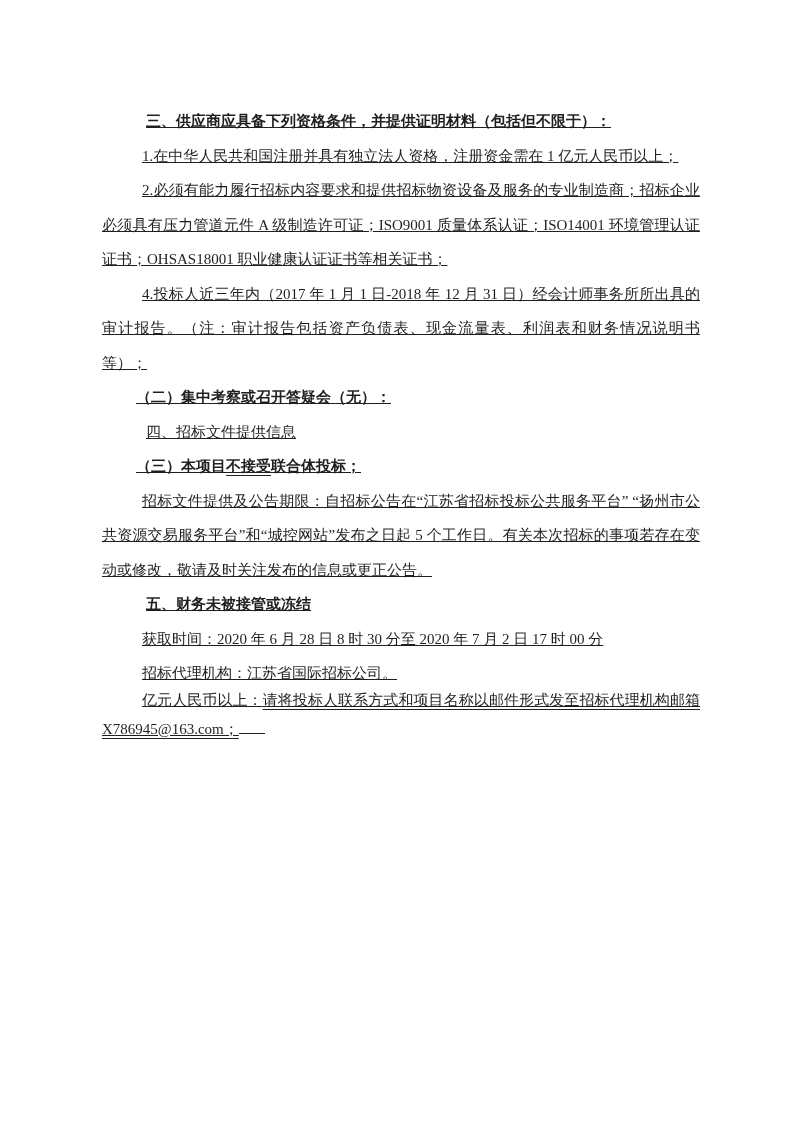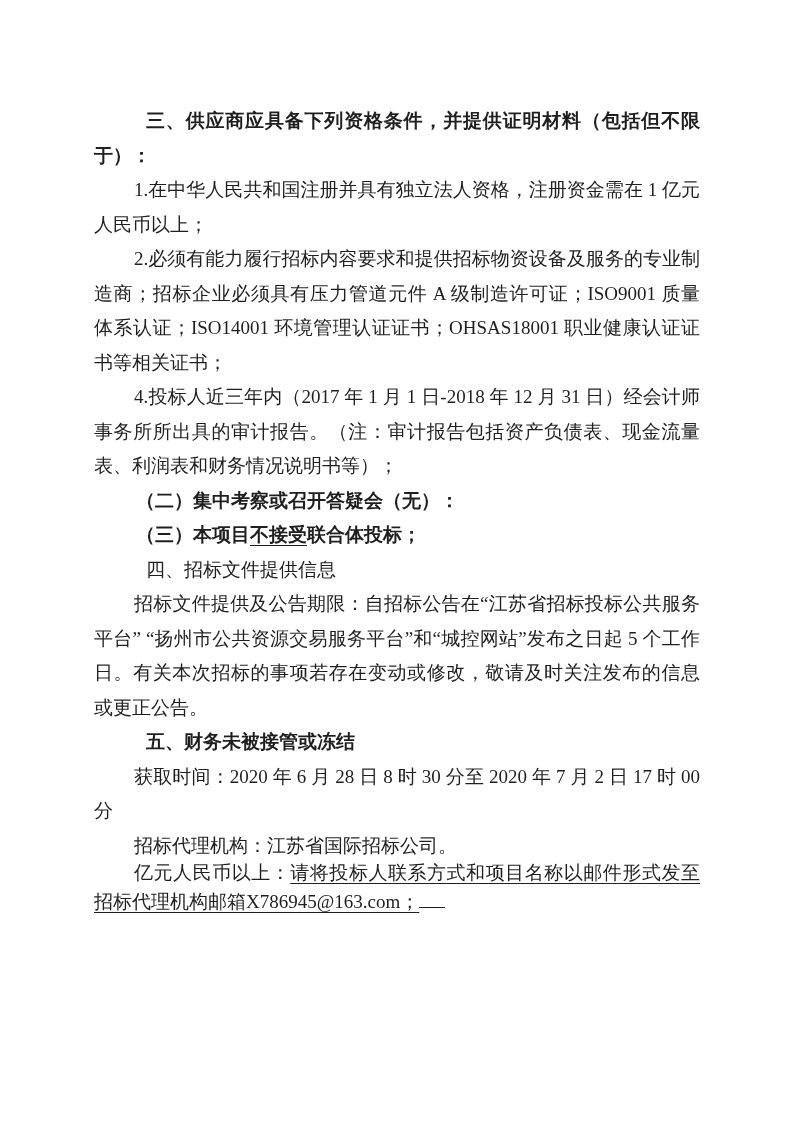--- a/index.html
+++ b/index.html
@@ -14,32 +14,33 @@
     background: #ffffff;
     overflow: hidden;
     font-family: "Liberation Serif", "DejaVu Serif", serif;
   }
   .content {
     position: absolute;
     left: 94px;
     top: 104px;
     width: 606px;
     color: #1f1f1f;
-    font-size: 19px;
+    font-size: 15px;
+    text-decoration: underline;
   }
   .para {
     margin: 0;
     line-height: 34.5px;
     text-align: justify;
     word-break: break-all;
   }
   .para.bold { font-weight: bold; }
   .ind-heading { text-indent: 52px; }
   .ind-sub     { text-indent: 42px; }
-  .ind-body    { text-indent: 40px; }
+  .ind-body    { text-indent: 40px; margin-left: 8px; }
   .para.tight {
     line-height: 29px;
     margin-top: -5px;
   }
   .u {
     text-decoration: underline;
     text-underline-offset: 4px;
   }
   .u-tail {
     display: inline-block;
@@ -52,21 +53,21 @@
 </head>
 <body>
 
 <div class="page">
   <div class="content">
       <p class="para ind-heading bold"><span>三、供应商应具备下列资格条件，并提供证明材料（包括但不限于）：</span></p>
       <p class="para ind-body"><span>1.在中华人民共和国注册并具有独立法人资格，注册资金需在 1 亿元人民币以上；</span></p>
       <p class="para ind-body"><span>2.必须有能力履行招标内容要求和提供招标物资设备及服务的专业制造商；招标企业必须具有压力管道元件 A 级制造许可证；ISO9001 质量体系认证；ISO14001 环境管理认证证书；OHSAS18001 职业健康认证证书等相关证书；</span></p>
       <p class="para ind-body"><span>4.投标人近三年内（2017 年 1 月 1 日-2018 年 12 月 31 日）经会计师事务所所出具的审计报告。（注：审计报告包括资产负债表、现金流量表、利润表和财务情况说明书等）；</span></p>
       <p class="para ind-sub bold"><span>（二）集中考察或召开答疑会（无）：</span></p>
+      <p class="para ind-heading"><span>四、招标文件提供信息</span></p>
       <p class="para ind-sub bold"><span>（三）本项目</span><span class="u">不接受</span><span>联合体投标；</span></p>
-      <p class="para ind-heading"><span>四、招标文件提供信息</span></p>
       <p class="para ind-body"><span>招标文件提供及公告期限：自招标公告在“江苏省招标投标公共服务平台” “扬州市公共资源交易服务平台”和“城控网站”发布之日起 5 个工作日。有关本次招标的事项若存在变动或修改，敬请及时关注发布的信息或更正公告。</span></p>
       <p class="para ind-heading bold"><span>五、财务未被接管或冻结</span></p>
       <p class="para ind-body"><span>获取时间：2020 年 6 月 28 日 8 时 30 分至 2020 年 7 月 2 日 17 时 00 分</span></p>
       <p class="para ind-body"><span>招标代理机构：江苏省国际招标公司。</span></p>
       <p class="para ind-body tight"><span>亿元人民币以上：</span><span class="u">请将投标人联系方式和项目名称以邮件形式发至招标代理机构邮箱X786945@163.com；</span><span class="u-tail"></span></p>
     </div>
 </div>
 
 </body></html>

